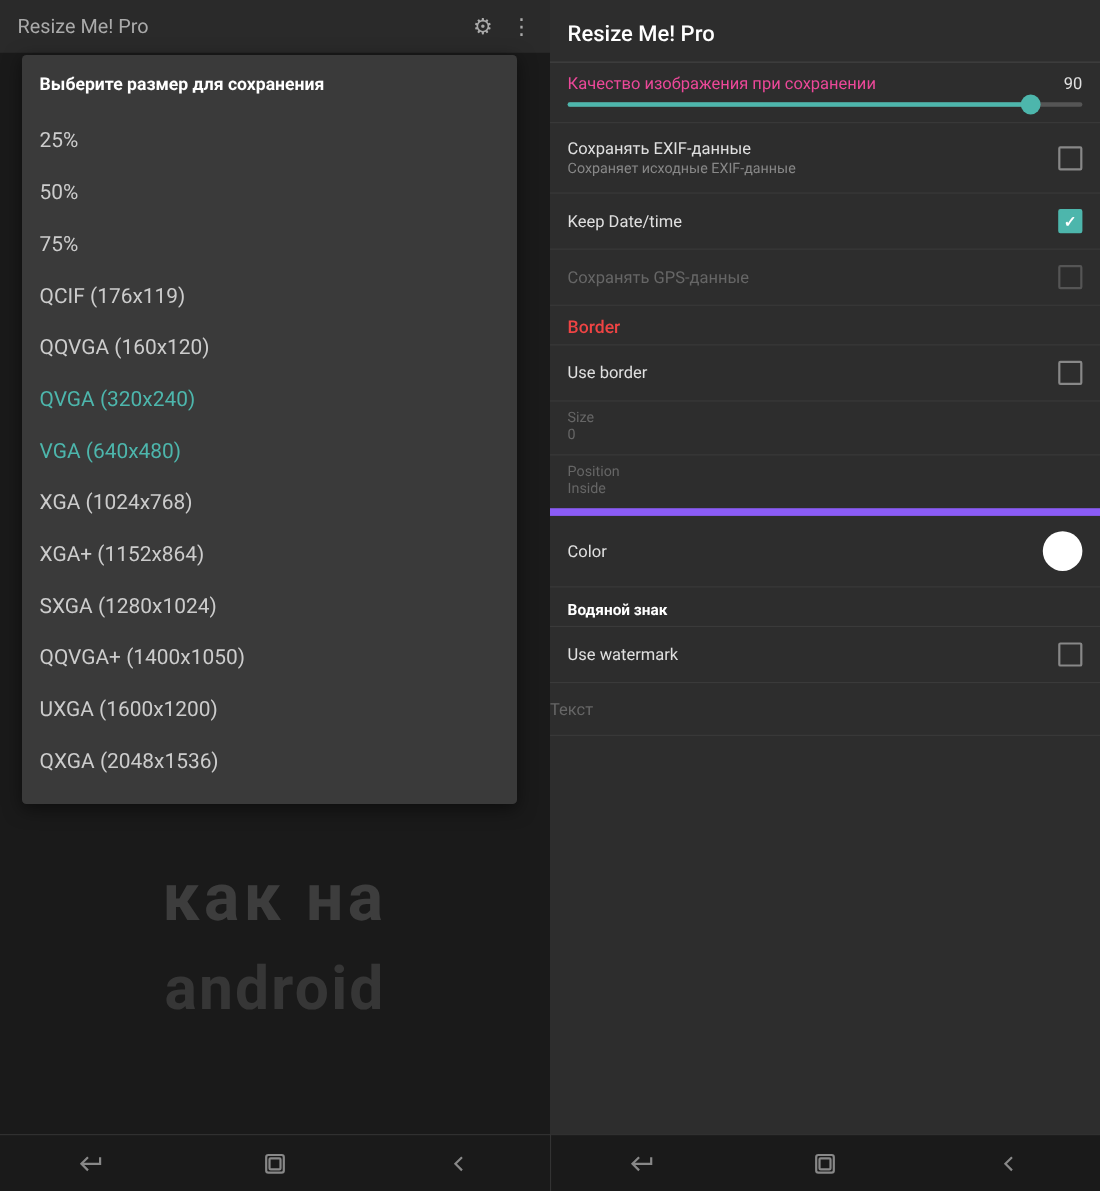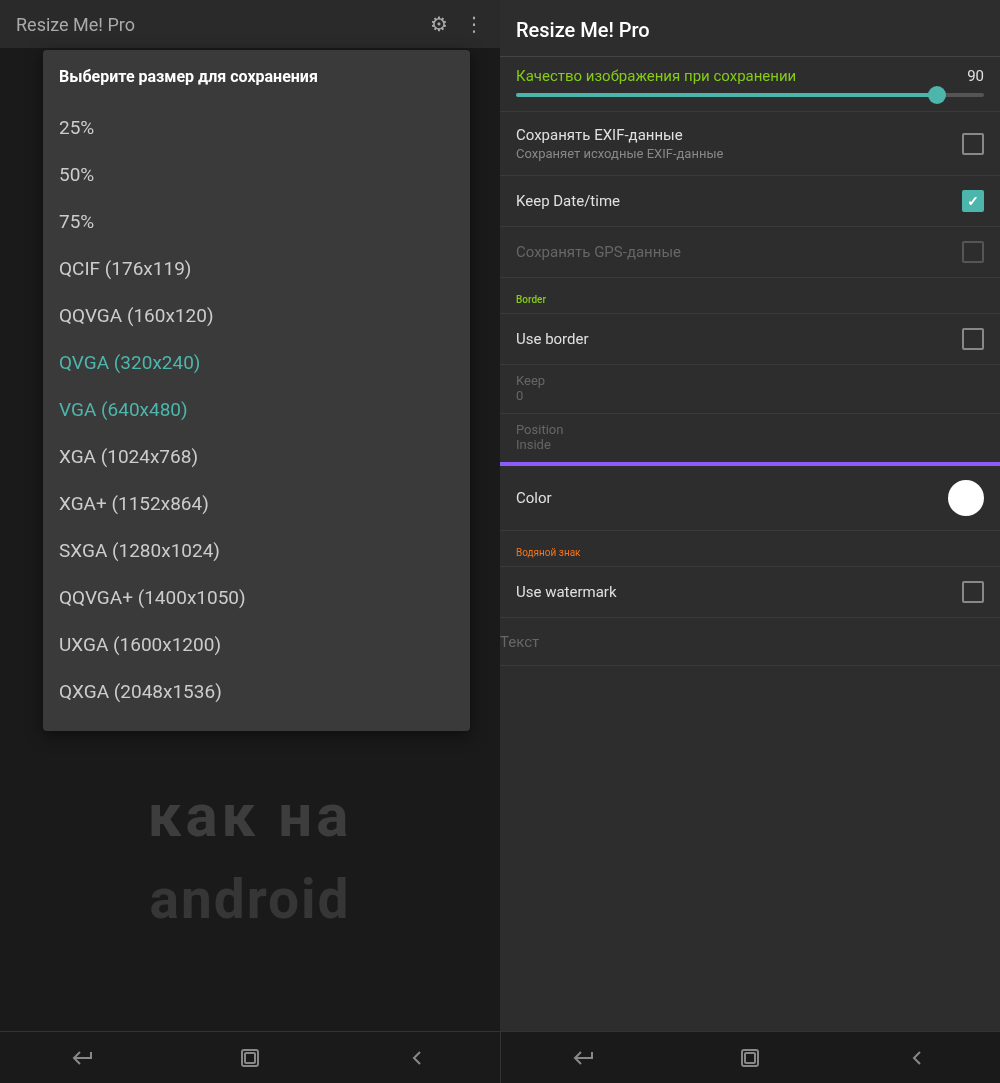--- a/index.html
+++ b/index.html
@@ -57,21 +57,20 @@
     .dropdown-overlay {
       position: absolute;
       top: 50px;
       left: 20px;
       right: 30px;
       background: #3a3a3a;
       border-radius: 4px;
       padding: 16px 0;
       z-index: 10;
       box-shadow: 0 4px 16px rgba(0,0,0,0.5);
-      margin-left: 23px;
     }
 
     .dropdown-title {
       color: #fff;
       font-size: 16px;
       font-weight: bold;
       padding: 0 16px 16px 16px;
       line-height: 1.4;
     }
 
@@ -141,21 +140,21 @@
     }
 
     .slider-label-row {
       display: flex;
       justify-content: space-between;
       align-items: center;
       margin-bottom: 8px;
     }
 
     .slider-title {
-      color: #84cc16;
+      color: #ec4899;
       font-size: 15px;
     }
 
     .slider-value {
       color: #e0e0e0;
       font-size: 15px;
     }
 
     .slider-track {
       width: 100%;
@@ -206,22 +205,22 @@
       font-weight: bold;
     }
 
     
     .section-header {
       padding: 10px 16px 6px 16px;
       border-bottom: 1px solid #3a3a3a;
     }
 
     .section-header-text {
-      color: #84cc16;
-      font-size: 10px;
+      color: #ef4444;
+      font-size: 16px;
       font-weight: 500;
     }
 
     
     .size-row {
       padding: 8px 16px 10px 16px;
       border-bottom: 1px solid #3a3a3a;
     }
 
     .size-label {
@@ -230,21 +229,21 @@
     }
 
     .size-value {
       color: #666;
       font-size: 13px;
     }
 
     
     .position-row {
       padding: 8px 16px 10px 16px;
-      border-bottom: 4px solid #8b5cf6;
+      border-bottom: 7px solid #8b5cf6;
     }
 
     .position-label {
       color: #666;
       font-size: 13px;
     }
 
     .position-value {
       color: #666;
       font-size: 13px;
@@ -267,23 +266,23 @@
       background: #fff;
     }
 
     
     .watermark-header {
       padding: 10px 16px 6px 16px;
       border-bottom: 1px solid #3a3a3a;
     }
 
     .watermark-header-text {
-      color: #f97316;
-      font-size: 10px;
-      font-weight: 400;
+      color: #ffffff;
+      font-size: 14px;
+      font-weight: 700;
     }
 
     
     .tekst-row {
       padding: 14px 0;
       border-bottom: 1px solid #3a3a3a;
     }
 
     .tekst-label {
       color: #666;
@@ -414,21 +413,21 @@
     <div class="section-header">
       <span class="section-header-text">Border</span>
     </div>
 
     <div class="setting-row">
       <span class="setting-label">Use border</span>
       <div class="checkbox"></div>
     </div>
 
     <div class="size-row">
-      <div class="size-label">Keep</div>
+      <div class="size-label">Size</div>
       <div class="size-value">0</div>
     </div>
 
     <div class="position-row">
       <div class="position-label">Position</div>
       <div class="position-value">Inside</div>
     </div>
 
     <div class="color-row">
       <span class="setting-label">Color</span>

